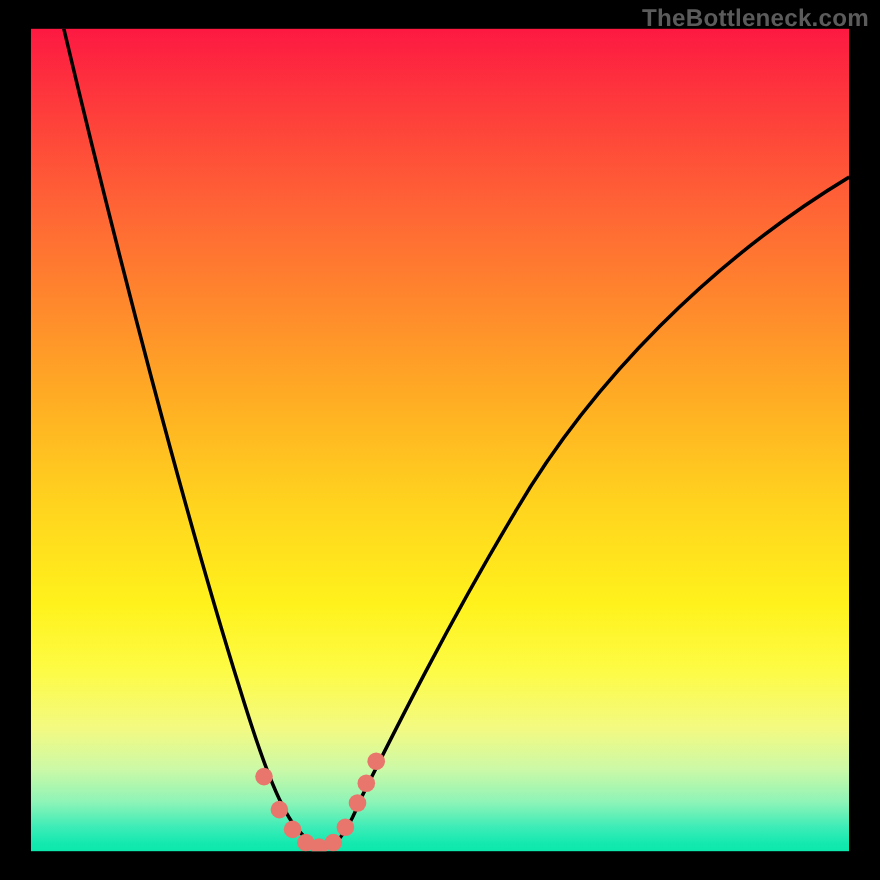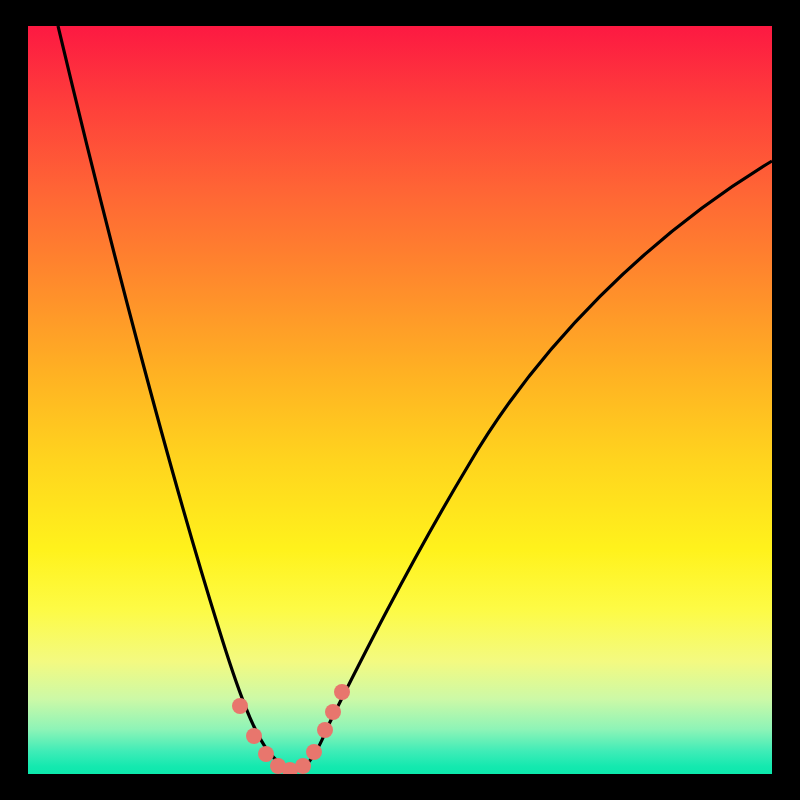--- a/index.html
+++ b/index.html
@@ -91,13 +91,14 @@
         <circle cx="250" cy="740" r="8"></circle>
         <circle cx="262" cy="744" r="8"></circle>
         <circle cx="275" cy="740" r="8"></circle>
         <circle cx="286" cy="726" r="8"></circle>
         <circle cx="297" cy="704" r="8"></circle>
         <circle cx="305" cy="686" r="8"></circle>
         <circle cx="314" cy="666" r="8"></circle>
       </g>
     </svg>
   </div>
+  <div class="watermark">TheBottleneck.com</div>
 </div>
 
 </body></html>

